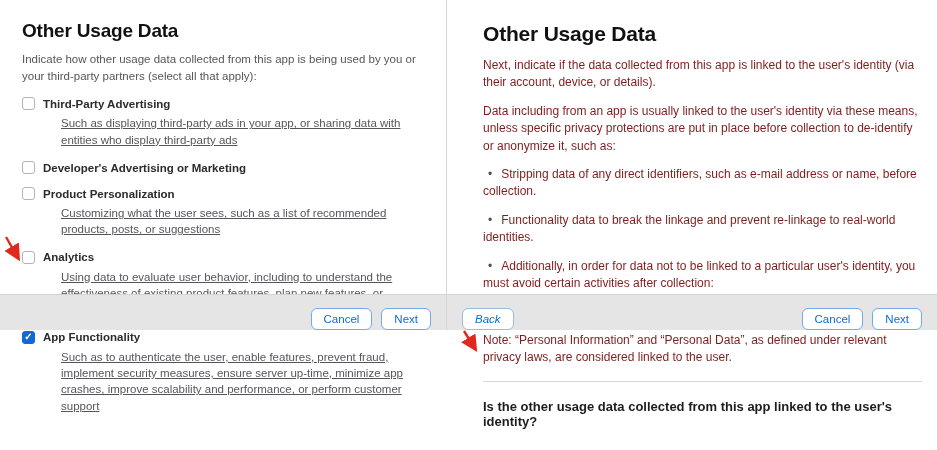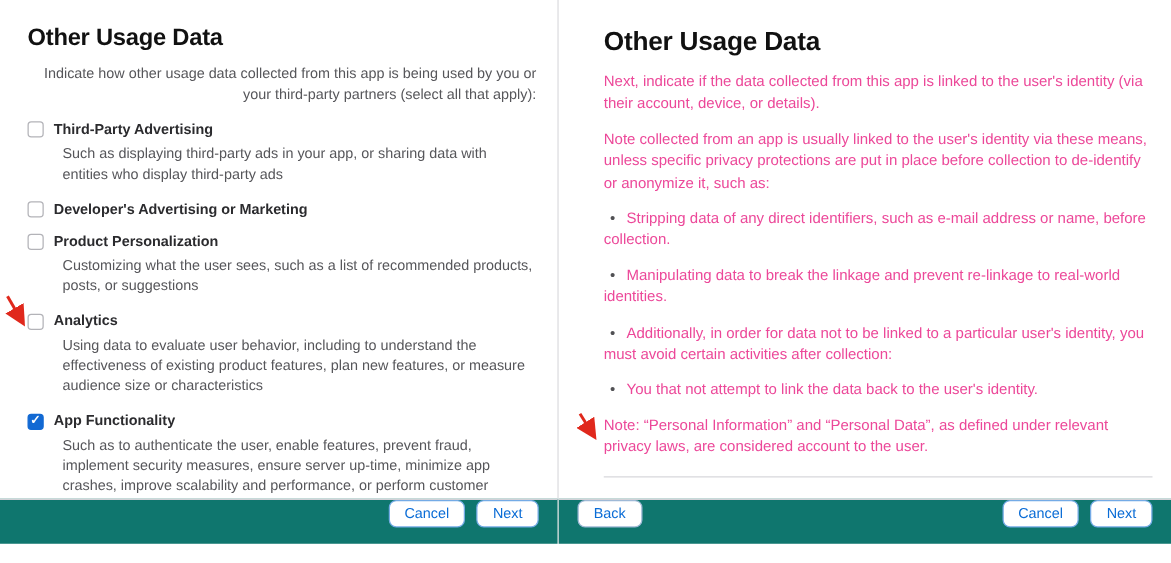--- a/index.html
+++ b/index.html
@@ -1,46 +1,46 @@
 <!DOCTYPE html>
 <html><head>
 <meta charset="utf-8">
 <style>
   * { margin:0; padding:0; box-sizing:border-box; }
   html,body { width:937px; height:450px; background:#fff; font-family:"Liberation Sans", sans-serif; }
   body { position:relative; overflow:hidden; color:#1d1d1f; }
 
-  .panel { position:absolute; top:0; height:435px; background:#fff; }
+  .panel { position:absolute; top:0; height:330px; background:#fff; }
   .panel-left  { left:0; width:447px; border-right:1px solid #d6d6da; padding:20px 17px 0 22px; }
   .panel-right { left:447px; width:490px; padding:16px 15px 0 36px; }
 
   h1.title-left  { font-size:19px; font-weight:700; letter-spacing:-0.2px; color:#111; }
   h1.title-right { font-size:21px; font-weight:700; letter-spacing:-0.2px; color:#111; margin-top:6px; }
 
   .body-text { font-size:11.5px; line-height:1.45; color:#56565a; }
-  .panel-left .intro { margin-top:9px; max-width:410px;text-align:right; }
+  .panel-left .intro { margin-top:9px; max-width:410px; }
 
   .options { margin-top:6px; }
   .option { margin-top:13px; }
   .option-head { display:flex; align-items:center; gap:8px; }
   .checkbox { width:13px; height:13px; flex:0 0 13px; border:1px solid #b3b3b8; border-radius:3px; background:#fff;
               display:flex; align-items:center; justify-content:center; }
   .checkbox.checked { background:#1269d3; border-color:#1269d3; }
   .checkbox .tick { color:#fff; font-size:10px; line-height:1; font-weight:700; }
   .option-label { font-size:11.5px; font-weight:700; color:#2b2b2e;text-align:right; }
-  .option-desc { margin-top:5px; margin-left:28px; max-width:396px; font-size:11.5px; line-height:1.42; color:#56565a; }
+  .option-desc { margin-top:5px; margin-left:39px; max-width:396px; font-size:11.5px; line-height:1.42; color:#56565a;text-decoration:underline; }
 
   .footer { position:absolute; left:0; right:0; bottom:0; height:36px; border-top:1px solid #d2d2d7;
-            display:flex; align-items:flex-start; padding:0 15px; background:#0f766e; }
+            display:flex; align-items:flex-end; padding:0 15px; background:#e5e5e5; }
   .footer .spacer { flex:1; }
   .btn { font-family:"Liberation Sans", sans-serif; font-size:11.5px; color:#0a6cd6; background:#fff;
          border:1px solid #74abe6; border-radius:6px; padding:4px 12px; margin-left:9px; cursor:pointer; }
-  .btn-back { margin-left:0; border-color:#9fb9d6; }
+  .btn-back { margin-left:0; border-color:#9fb9d6;font-style:italic; }
 
-  .panel-right p { font-size:12px; line-height:1.45; color:#ec4899; margin-top:11px; max-width:442px; }
+  .panel-right p { font-size:12px; line-height:1.45; color:#7f1d1d; margin-top:11px; max-width:442px; }
   .panel-right p.bullet { text-indent:5px; margin-top:11px; }
   .panel-right p.bullet::before { content:"\2022"; margin-right:9px; color:#515154; }
 
   .divider { border:none; border-top:1px solid #d8d8dc; margin-top:15px; }
 
   .question { margin-top:17px; font-size:13px; font-weight:700; color:#1d1d1f; max-width:440px; }
 
   .arrow-annot { position:absolute; pointer-events:none; }
 </style>
 </head>
@@ -108,28 +108,28 @@
     <span class="spacer"></span>
     <button class="btn">Cancel</button>
     <button class="btn">Next</button>
   </div>
 </div>
 
 <div class="panel panel-right">
   <h1 class="title-right">Other Usage Data</h1>
 
   <p>Next, indicate if the data collected from this app is linked to the user's identity (via their account, device, or details).</p>
-  <p>Note collected from an app is usually linked to the user's identity via these means, unless specific privacy protections are put in place before collection to de-identify or anonymize it, such as:</p>
+  <p>Data including from an app is usually linked to the user's identity via these means, unless specific privacy protections are put in place before collection to de-identify or anonymize it, such as:</p>
 
   <p class="bullet">Stripping data of any direct identifiers, such as e-mail address or name, before collection.</p>
-  <p class="bullet">Manipulating data to break the linkage and prevent re-linkage to real-world identities.</p>
+  <p class="bullet">Functionality data to break the linkage and prevent re-linkage to real-world identities.</p>
   <p class="bullet">Additionally, in order for data not to be linked to a particular user's identity, you must avoid certain activities after collection:</p>
   <p class="bullet">You that not attempt to link the data back to the user's identity.</p>
 
-  <p>Note: “Personal Information” and “Personal Data”, as defined under relevant privacy laws, are considered account to the user.</p>
+  <p>Note: “Personal Information” and “Personal Data”, as defined under relevant privacy laws, are considered linked to the user.</p>
 
   <hr class="divider">
 
   <div class="question">Is the other usage data collected from this app linked to the user's identity?</div>
 
   <svg class="arrow-annot" style="left:14px; top:328px;" width="24" height="28" viewBox="0 0 24 28">
     <defs>
       <marker id="ah2" markerWidth="7" markerHeight="7" refX="4.5" refY="3.5" orient="auto">
         <path d="M0,0 L7,3.5 L0,7 Z" fill="#e0281c"></path>
       </marker>

